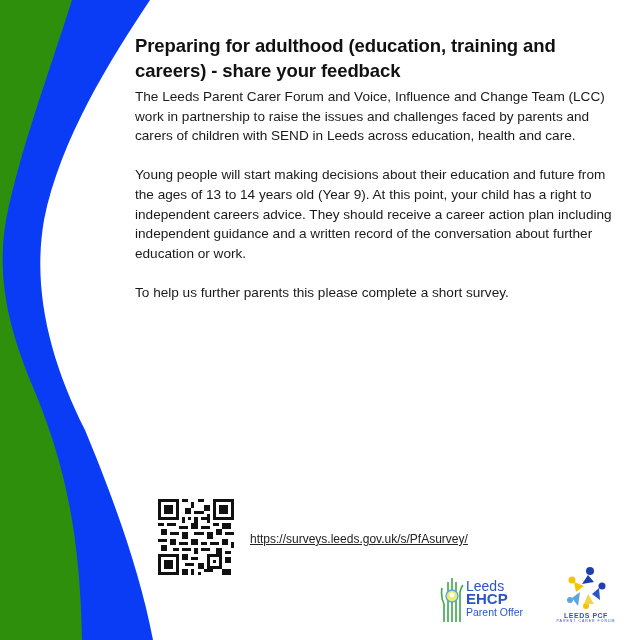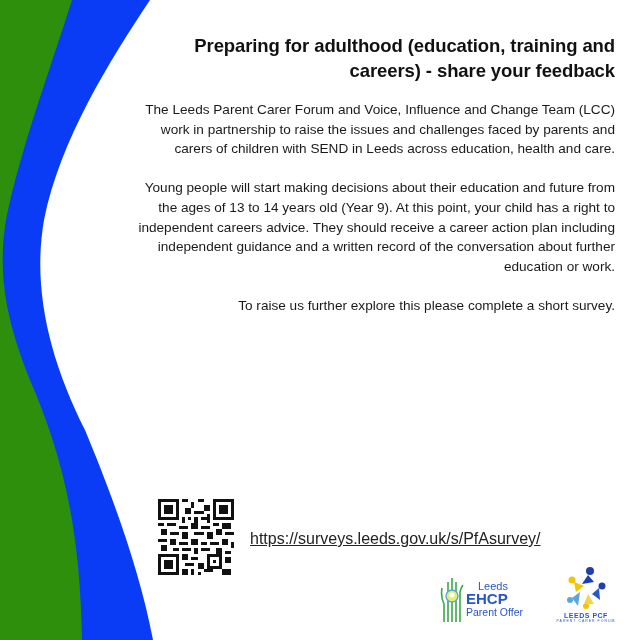--- a/index.html
+++ b/index.html
@@ -1,46 +1,46 @@
 <!DOCTYPE html>
 <html><head>
   <meta charset="utf-8">
   <style>
     html, body { margin: 0; padding: 0; }
     body { width: 640px; height: 640px; position: relative; overflow: hidden; background: #ffffff; font-family: "Liberation Sans", sans-serif; color: #1a1a1a; }
     .wave { position: absolute; left: 0; top: 0; width: 640px; height: 640px; }
-    .content { position: absolute; left: 135px; top: 33px; width: 480px; text-align: right; }
+    .content { position: absolute; left: 135px; top: 33px; width: 480px; }
     .title { font-weight: bold; font-size: 18.5px; line-height: 25px; margin: 0; color: #111; letter-spacing: -0.1px; }
     .para { font-size: 13.6px; line-height: 19.6px; margin: 0 0 19.6px 0; color: #1a1a1a; }
-    .para.first { margin-top: 17px; }
+    .para.first { margin-top: 4px; }
     .survey-row { position: absolute; left: 158px; top: 498px; display: flex; align-items: center; }
     .qr { width: 76px; height: 78px; }
-    .link { margin-left: 16px; margin-top: 4px; font-size: 16px; color: #222; text-decoration: underline; }
+    .link { margin-left: 16px; margin-top: 4px; font-size: 12px; color: #222; text-decoration: underline; }
     .logo-send { position: absolute; left: 440px; top: 570px; width: 85px; height: 58px; display: flex; align-items: center; }
     .logo-send .txt { margin-left: 2px; line-height: 12px; color: #2a55c8; }
-    .logo-send .t1 { font-size: 11px; margin-left: 12px; }
+    .logo-send .t1 { font-size: 14px; }
     .logo-send .t2 { font-size: 15px; font-weight: bold; line-height: 14px; }
     .logo-send .t3 { font-size: 10.5px; }
     .logo-pcf { position: absolute; left: 552px; top: 566px; width: 68px; height: 66px; text-align: center; }
     .logo-pcf .name { font-size: 7px; font-weight: bold; color: #2a55c8; letter-spacing: 0.5px; margin-top: -2px; }
     .logo-pcf .sub { font-size: 3.5px; color: #2a55c8; letter-spacing: 1px; }
   </style>
 </head>
 <body>
 
 <svg class="wave" viewBox="0 0 640 640" xmlns="http://www.w3.org/2000/svg">
   <path d="M0,0 L150,0 C110,60 60,140 44,220 C32,290 50,360 85,430 C110,490 140,570 153,640 L0,640 Z" fill="#0a3cf5"></path>
   <path d="M0,0 L72,0 C50,70 20,150 6,220 C-4,280 10,330 30,380 C60,450 80,520 82,640 L0,640 Z" fill="#2e8f0c"></path>
 </svg>
 
 <div class="content">
   <h1 class="title">Preparing for adulthood (education, training and careers) - share your feedback</h1>
   <p class="para first">The Leeds Parent Carer Forum and Voice, Influence and Change Team (LCC) work in partnership to raise the issues and challenges faced by parents and carers of children with SEND in Leeds across education, health and care.</p>
   <p class="para">Young people will start making decisions about their education and future from the ages of 13 to 14 years old (Year 9). At this point, your child has a right to independent careers advice. They should receive a career action plan including independent guidance and a written record of the conversation about further education or work.</p>
-  <p class="para">To raise us further explore this please complete a short survey.</p>
+  <p class="para">To help us further parents this please complete a short survey.</p>
 </div>
 
 <div class="survey-row">
   <svg class="qr" viewBox="0 0 25 25" shape-rendering="crispEdges" xmlns="http://www.w3.org/2000/svg">
     <rect width="25" height="25" fill="#fff"></rect>
     <g fill="#111">
       <rect x="0" y="0" width="7" height="7"></rect>
         <rect x="1" y="1" width="5" height="5" fill="#fff"></rect>
         <rect x="2" y="2" width="3" height="3"></rect>
       <rect x="18" y="0" width="7" height="7"></rect>

